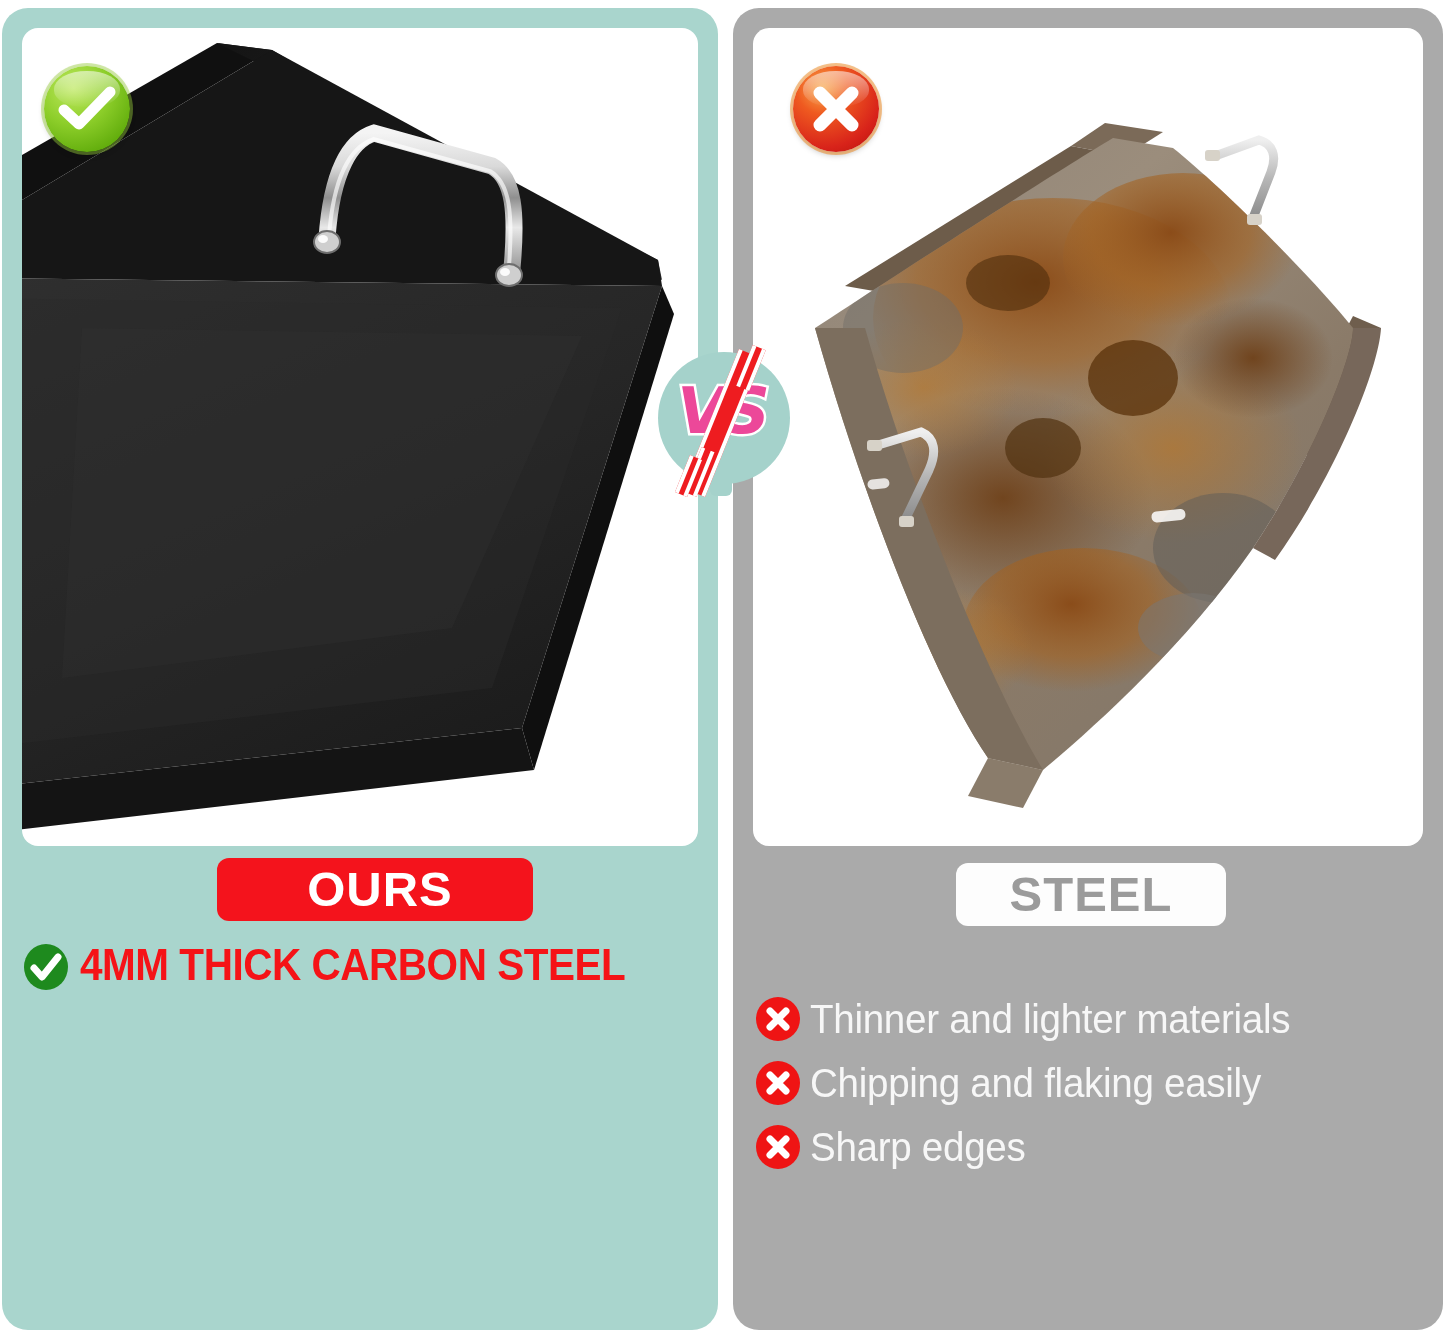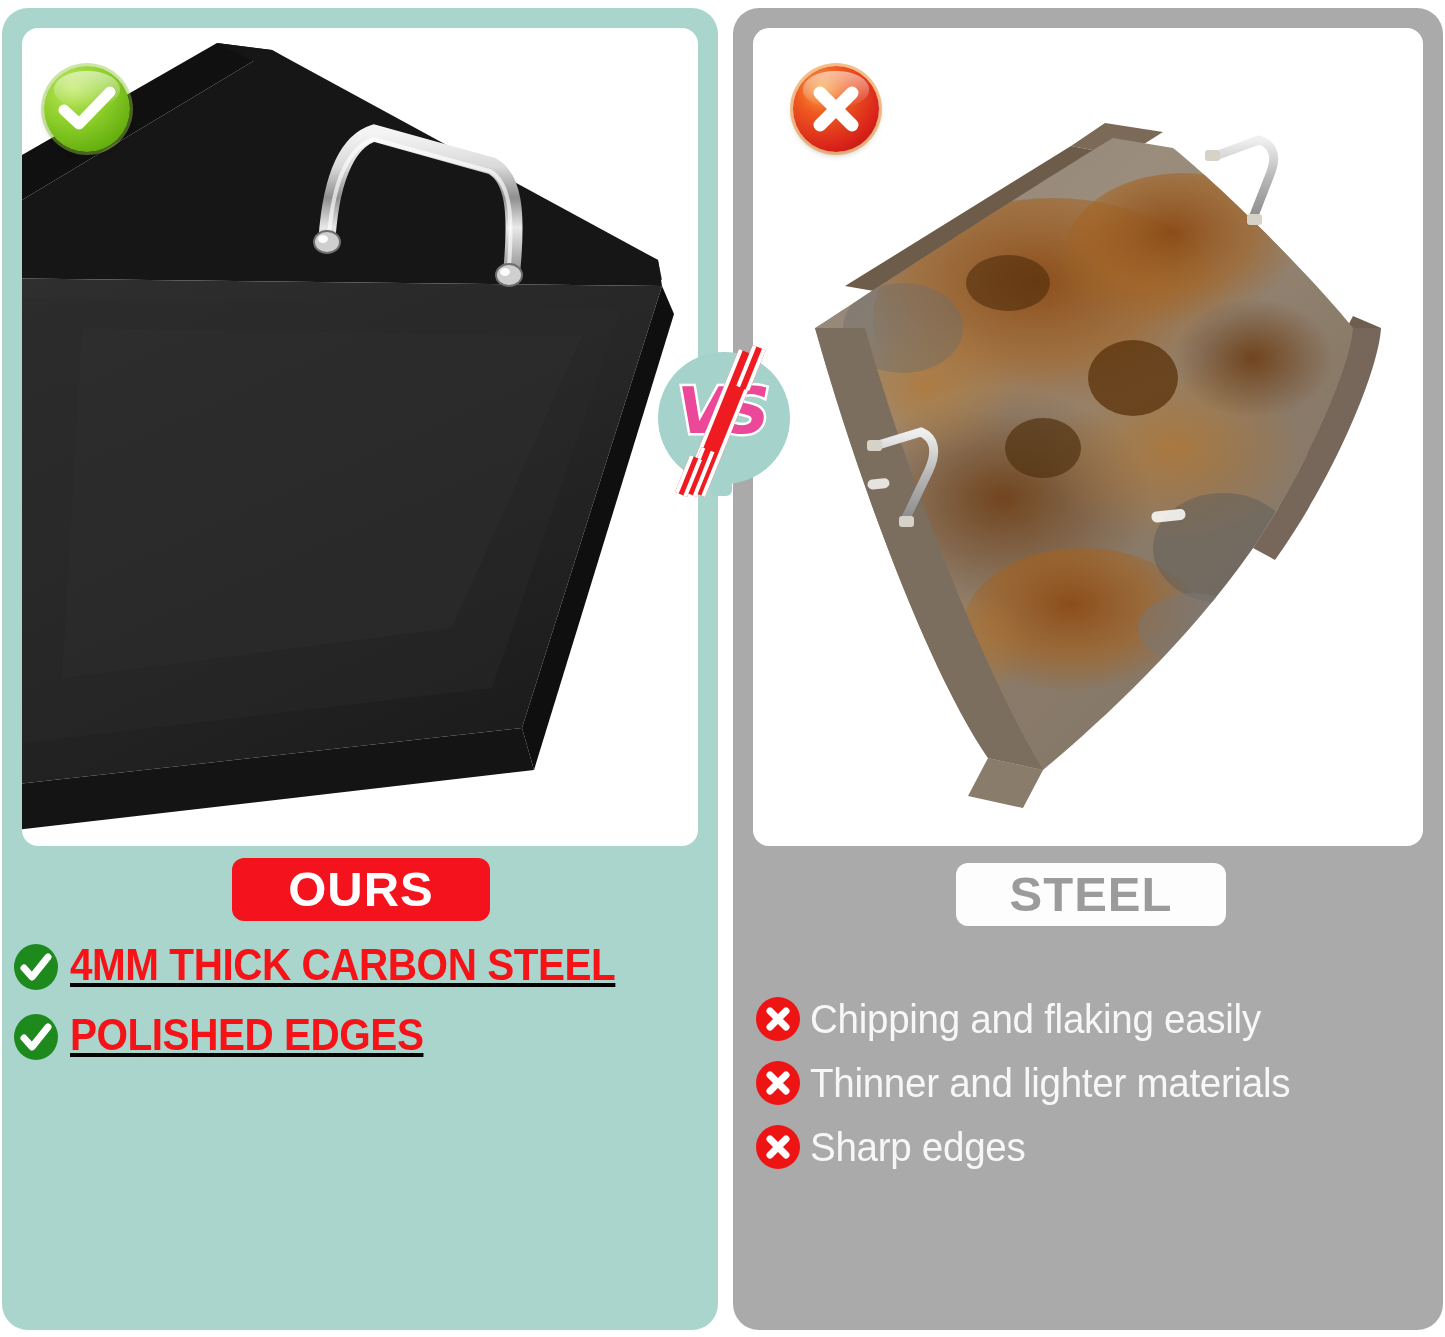--- a/index.html
+++ b/index.html
@@ -145,39 +145,40 @@
     position: absolute;
     border-radius: 12px;
     font-size: 49px;
     font-weight: 700;
     letter-spacing: 1px;
     text-align: center;
     line-height: 63px;
     height: 63px;
   }
   .chip-ours {
-    left: 232px;
+    left: 217px;
     top: 858px;
-    width: 258px;
+    width: 306px;
     background: #f4131c;
     color: #ffffff;
+    padding-left: 10px;
   }
   .chip-others {
     left: 956px;
     top: 863px;
     width: 270px;
     background: #fdfdfd;
     color: #9b9b9b;
   }
 
   
   .list {
     position: absolute;
   }
-  .list-ours { left: 14px; top: 938px; width: 690px; text-decoration: underline; }
+  .list-ours { left: 24px; top: 938px; width: 690px; }
   .list-others { left: 756px; top: 990px; width: 680px; }
 
   .row {
     display: flex;
     align-items: flex-start;
   }
   .row-ours { margin-bottom: 16px; }
   .row-others { margin-bottom: 6px; }
 
   .bullet {
@@ -396,50 +397,42 @@
       <span class="bullet bullet-ok">
         <svg viewBox="0 0 44 46">
             <path d="M10 24 L18 33 L34 13" fill="none" stroke="#ffffff" stroke-width="7" stroke-linecap="round" stroke-linejoin="round"></path>
           </svg>
       </span>
       <span class="label">4MM THICK CARBON STEEL</span>
     </div>
 
 
 
-    <div class="row row-ours">
-      <span class="bullet bullet-ok">
-        <svg viewBox="0 0 44 46">
-            <path d="M10 24 L18 33 L34 13" fill="none" stroke="#ffffff" stroke-width="7" stroke-linecap="round" stroke-linejoin="round"></path>
+  </div>
+
+  <div class="list list-others">
+
+    <div class="row row-others">
+      <span class="bullet bullet-bad">
+        <svg viewBox="0 0 44 44">
+            <path d="M14 14 L30 30 M30 14 L14 30" fill="none" stroke="#ffffff" stroke-width="7" stroke-linecap="round"></path>
           </svg>
       </span>
-      <span class="label">POLISHED EDGES</span>
-    </div>
-  </div>
-
-  <div class="list list-others">
+      <span class="label">Thinner and lighter materials</span>
+    </div>
 
     <div class="row row-others">
       <span class="bullet bullet-bad">
         <svg viewBox="0 0 44 44">
             <path d="M14 14 L30 30 M30 14 L14 30" fill="none" stroke="#ffffff" stroke-width="7" stroke-linecap="round"></path>
           </svg>
       </span>
       <span class="label">Chipping and flaking easily</span>
     </div>
 
-    <div class="row row-others">
-      <span class="bullet bullet-bad">
-        <svg viewBox="0 0 44 44">
-            <path d="M14 14 L30 30 M30 14 L14 30" fill="none" stroke="#ffffff" stroke-width="7" stroke-linecap="round"></path>
-          </svg>
-      </span>
-      <span class="label">Thinner and lighter materials</span>
-    </div>
-
 
     <div class="row row-others">
       <span class="bullet bullet-bad">
         <svg viewBox="0 0 44 44">
             <path d="M14 14 L30 30 M30 14 L14 30" fill="none" stroke="#ffffff" stroke-width="7" stroke-linecap="round"></path>
           </svg>
       </span>
       <span class="label">Sharp edges</span>
     </div>
   </div>

